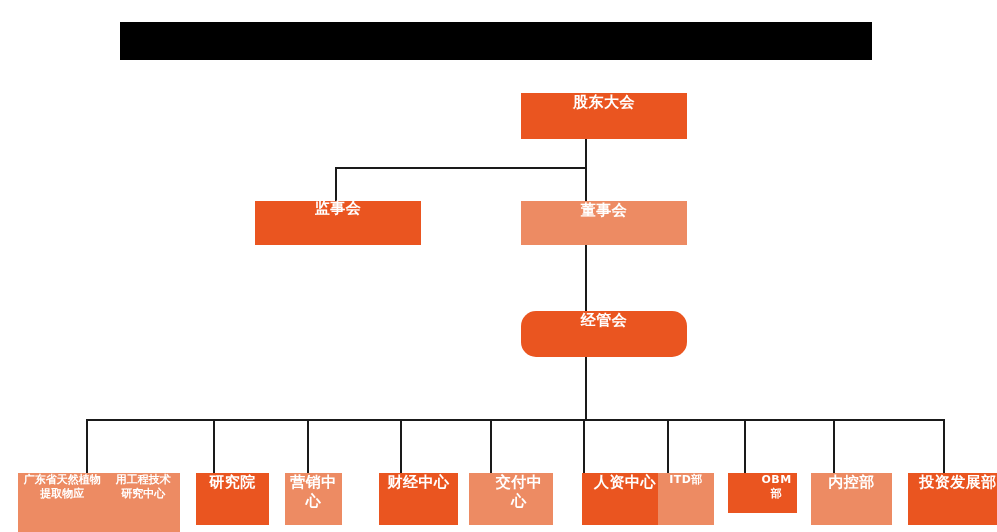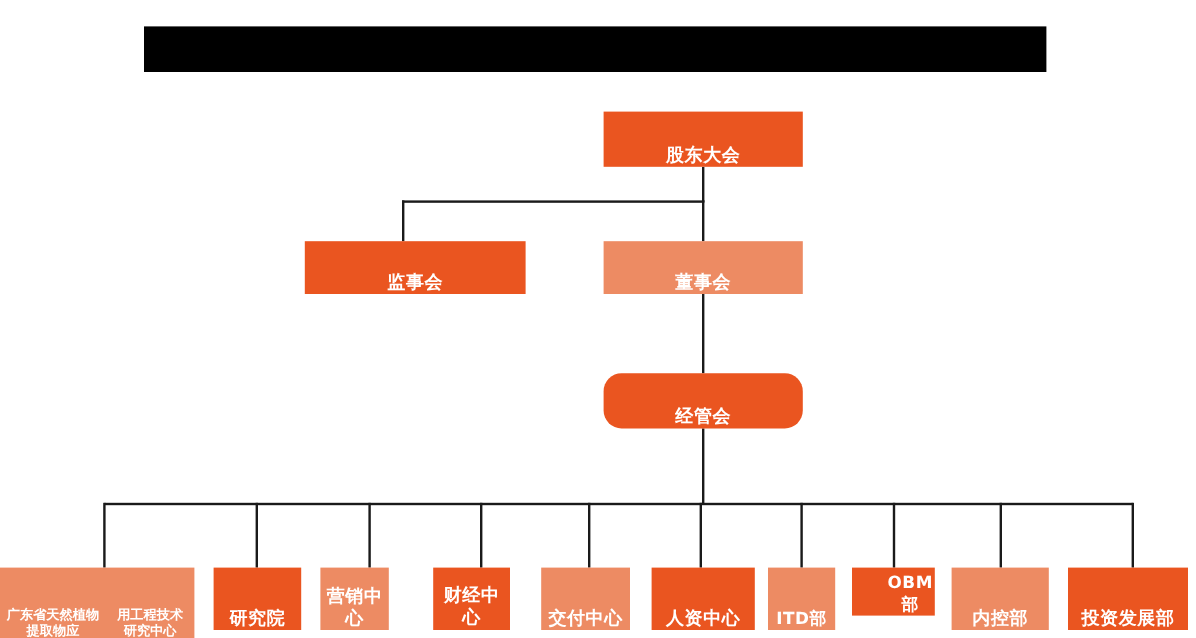--- a/index.html
+++ b/index.html
@@ -25,35 +25,36 @@
 
   
   .line { position:absolute; background:#1a1a1a; }
   .line.v { width:2px; }
   .line.h { height:2px; }
 
   
   .node {
     position:absolute;
     display:flex;
-    align-items:flex-end;
+    align-items:flex-start;
     justify-content:center;
     text-align:center;
     color:#ffffff;
     font-weight:bold;
     line-height:1.25;
     letter-spacing:0.5px;
     user-select:none;
+    margin-left:18px;
   }
   .node.dark  { background:#EA5520; }
   .node.light { background:#ED8B63; }
 
   .node .lbl { display:block; padding:0 4px; }
   .node.fs15 { font-size:15px; }
-  .node.fs14 { font-size:14px; }
+  .node.fs14 { font-size:11px; }
   .node.fs11 { font-size:11px; letter-spacing:0px; }
 </style>
 </head>
 <body>
 
 <div id="chart-root">
 
   <div class="redaction-bar"></div>
 
   <div class="line v" style="left:585px; top:139px; height:29px;"></div>
@@ -78,21 +79,21 @@
   <div class="line v" style="left:583px; top:419px; height:54px;"></div>
   <div class="line v" style="left:667px; top:419px; height:54px;"></div>
   <div class="line v" style="left:744px; top:419px; height:54px;"></div>
   <div class="line v" style="left:833px; top:419px; height:54px;"></div>
   <div class="line v" style="left:943px; top:419px; height:54px;"></div>
 
   <div class="node dark fs15" style="left:503px; top:93px; width:166px; height:46px;">
     <span class="lbl">股东大会</span>
   </div>
 
-  <div class="node dark fs15" style="left:254px; top:201px; width:184px; height:44px;">
+  <div class="node dark fs15" style="left:237px; top:201px; width:166px; height:44px;font-family:Liberation Mono, monospace;">
     <span class="lbl">监事会</span>
   </div>
 
   <div class="node light fs15" style="left:503px; top:201px; width:166px; height:44px;">
     <span class="lbl">董事会</span>
   </div>
 
   <div class="node dark fs15" style="left:503px; top:311px; width:166px; height:46px;border-radius:15px;">
     <span class="lbl">经管会</span>
   </div>
@@ -103,29 +104,29 @@
   </div>
 
   <div class="node dark fs15" style="left:178px; top:473px; width:73px; height:52px;">
     <span class="lbl">研究院</span>
   </div>
 
   <div class="node light fs15" style="left:267px; top:473px; width:57px; height:52px;">
     <span class="lbl">营销中心</span>
   </div>
 
-  <div class="node dark fs15" style="left:361px; top:473px; width:64px; height:52px;font-family:Liberation Serif, serif;">
+  <div class="node dark fs15" style="left:361px; top:473px; width:79px; height:52px;">
     <span class="lbl">财经中心</span>
   </div>
 
-  <div class="node light fs15" style="left:451px; top:473px; width:74px; height:52px;">
+  <div class="node light fs15" style="left:451px; top:473px; width:84px; height:52px;padding-left:16px;">
     <span class="lbl">交付中心</span>
   </div>
 
-  <div class="node dark fs15" style="left:543px; top:473px; width:86px; height:52px;">
+  <div class="node dark fs15" style="left:564px; top:473px; width:86px; height:52px;">
     <span class="lbl">人资中心</span>
   </div>
 
   <div class="node light fs14" style="left:640px; top:473px; width:56px; height:52px;">
     <span class="lbl">ITD部</span>
   </div>
 
   <div class="node dark fs14" style="left:710px; top:473px; width:69px; height:40px;padding-left:28px;">
     <span class="lbl">OBM部</span>
   </div>

